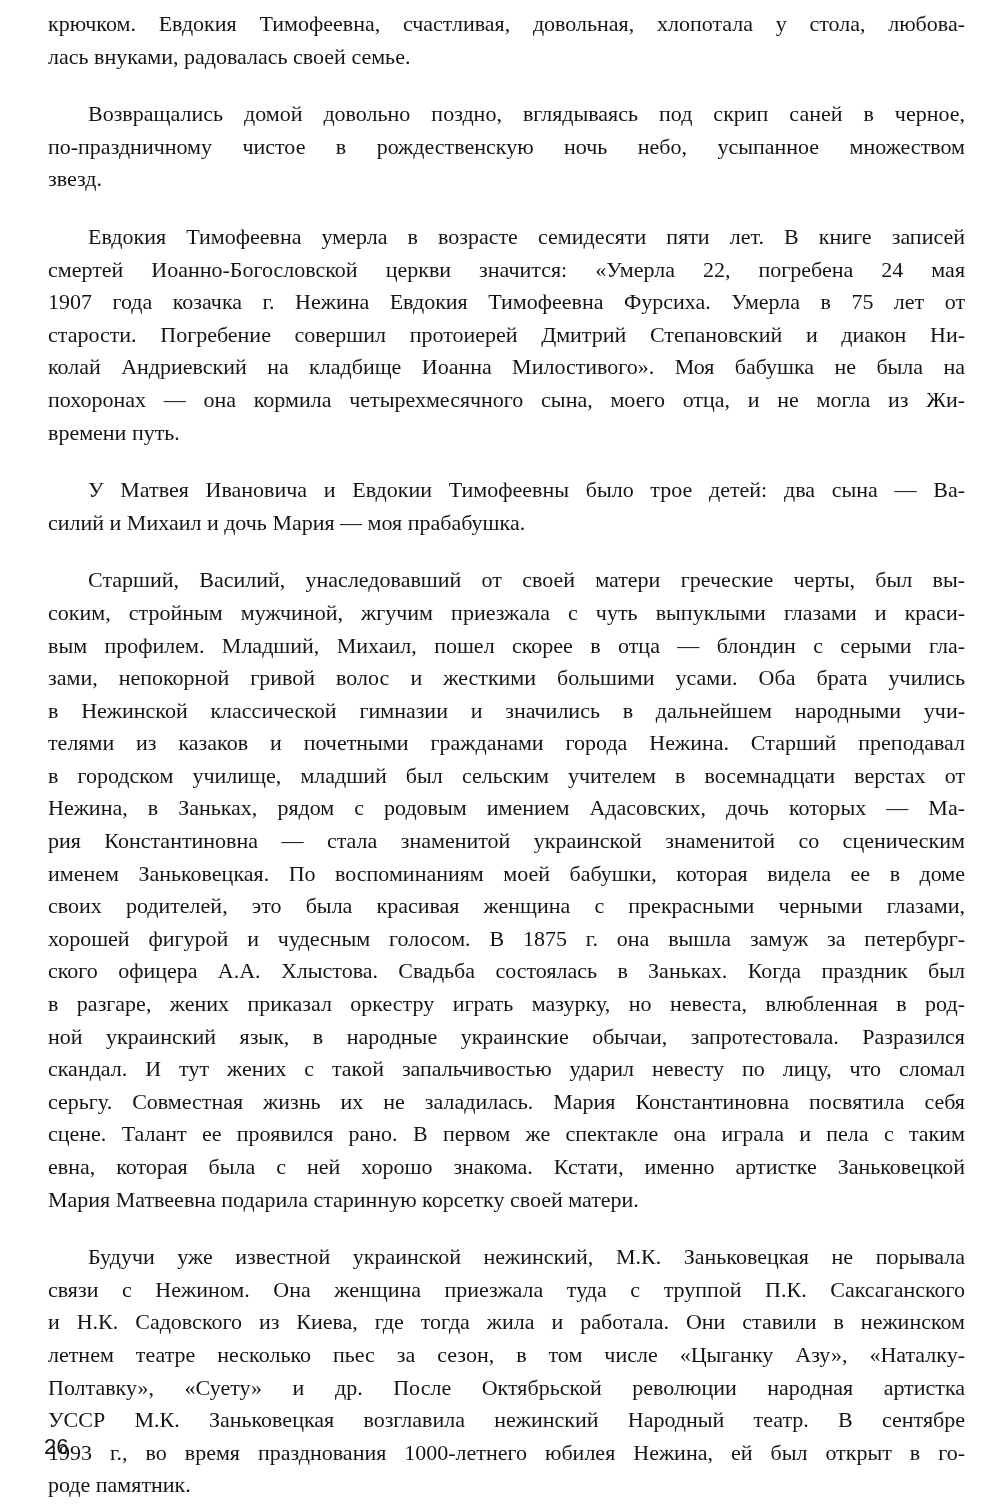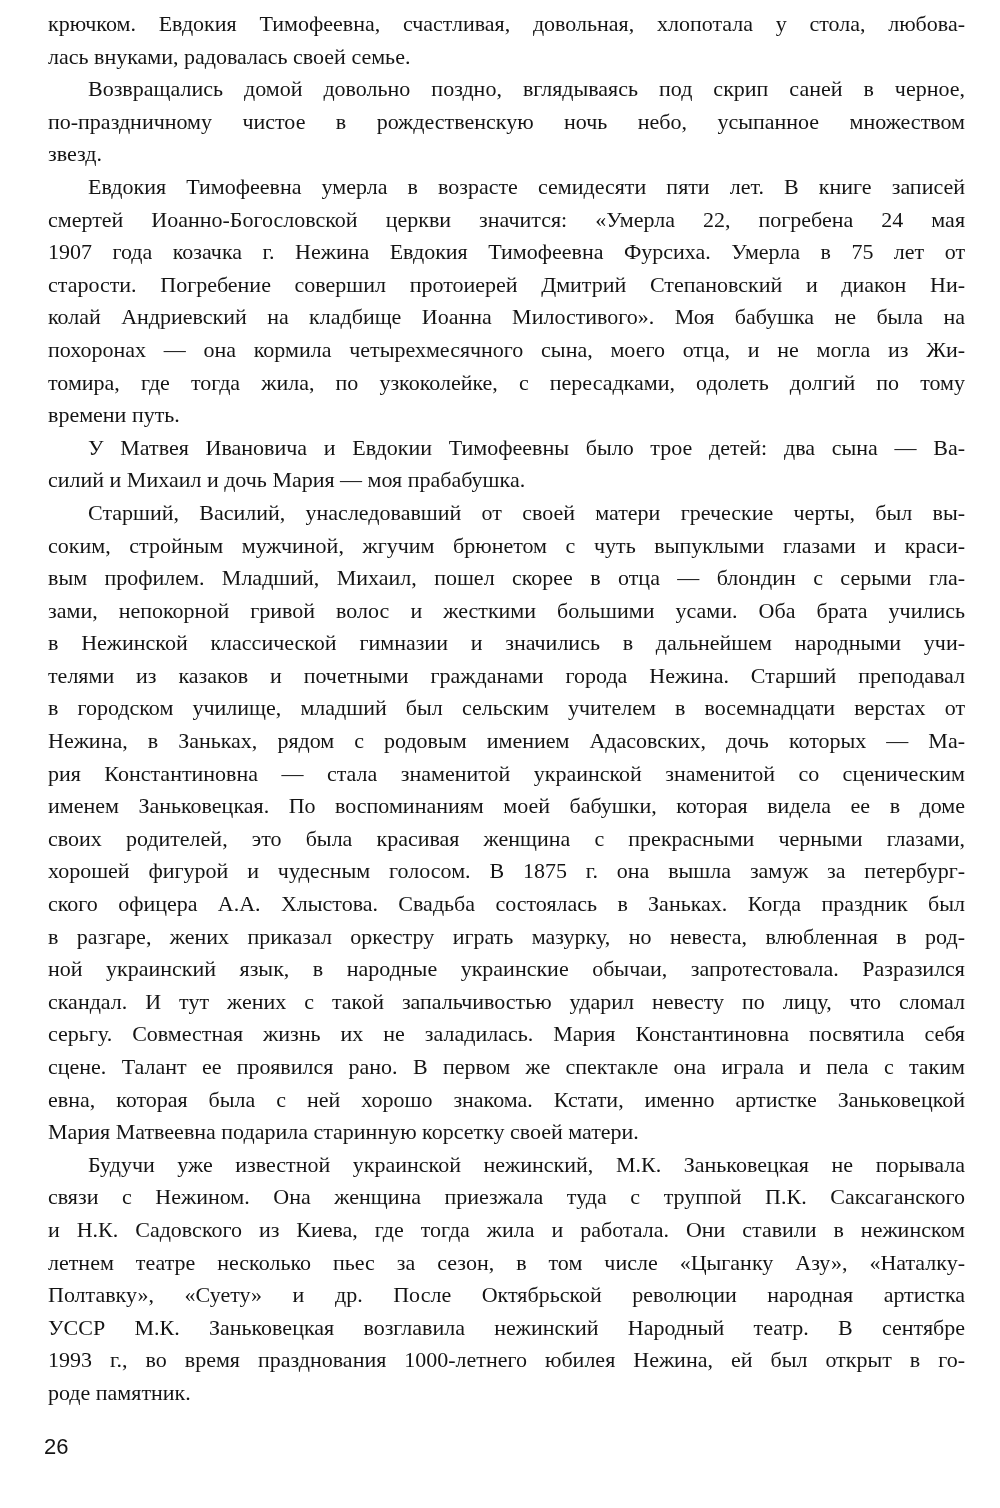--- a/index.html
+++ b/index.html
@@ -15,21 +15,21 @@
   .line {
     display: block;
     white-space: nowrap;
     text-align: justify;
     text-align-last: justify;
     height: 32.6px;
     overflow: visible;
     transform-origin: left center;
   }
   .line.last { text-align-last: left; }
-  .line.indent { padding-left: 40px; }
+  .line.indent { padding-left: 40px; margin-top: 25px; }
   .pagenum {
     position: absolute; left: 44px; top: 1434px;
     font-family: "Liberation Sans", sans-serif;
     font-size: 22px; color: #141414;
   }
 </style>
 </head>
 <body>
 
 <div class="page" id="page-root">
@@ -42,30 +42,29 @@
       <span class="line" style="display: block; width: auto;">по-праздничному чистое в рождественскую ночь небо, усыпанное множеством</span>
       <span class="line last" style="display: block; width: auto;">звезд.</span>
     </div>
     <div class="para">
       <span class="line indent" style="display: block; width: auto;">Евдокия Тимофеевна умерла в возрасте семидесяти пяти лет. В книге записей</span>
       <span class="line" style="display: block; width: auto;">смертей Иоанно-Богословской церкви значится: «Умерла 22, погребена 24 мая</span>
       <span class="line" style="display: block; width: auto;">1907 года козачка г. Нежина Евдокия Тимофеевна Фурсиха. Умерла в 75 лет от</span>
       <span class="line" style="display: block; width: auto;">старости. Погребение совершил протоиерей Дмитрий Степановский и диакон Ни-</span>
       <span class="line" style="display: block; width: auto;">колай Андриевский на кладбище Иоанна Милостивого». Моя бабушка не была на</span>
       <span class="line" style="display: block; width: auto;">похоронах — она кормила четырехмесячного сына, моего отца, и не могла из Жи-</span>
-      <span class="line" style="display: block; width: auto;">томира, где тогда жила, по узкоколейке, с пересадками, одолеть долгий по тому</span>
       <span class="line last" style="display: block; width: auto;">времени путь.</span>
     </div>
     <div class="para">
       <span class="line indent" style="display: block; width: auto;">У Матвея Ивановича и Евдокии Тимофеевны было трое детей: два сына — Ва-</span>
       <span class="line last" style="display: block; width: auto;">силий и Михаил и дочь Мария — моя прабабушка.</span>
     </div>
     <div class="para">
       <span class="line indent" style="display: block; width: auto;">Старший, Василий, унаследовавший от своей матери греческие черты, был вы-</span>
-      <span class="line" style="display: block; width: auto;">соким, стройным мужчиной, жгучим брюнетом с чуть выпуклыми глазами и краси-</span>
+      <span class="line" style="display: block; width: auto;">соким, стройным мужчиной, жгучим приезжала с чуть выпуклыми глазами и краси-</span>
       <span class="line" style="display: block; width: auto;">вым профилем. Младший, Михаил, пошел скорее в отца — блондин с серыми гла-</span>
       <span class="line" style="display: block; width: auto;">зами, непокорной гривой волос и жесткими большими усами. Оба брата учились</span>
       <span class="line" style="display: block; width: auto;">в Нежинской классической гимназии и значились в дальнейшем народными учи-</span>
       <span class="line" style="display: block; width: auto;">телями из казаков и почетными гражданами города Нежина. Старший преподавал</span>
       <span class="line" style="display: block; width: auto;">в городском училище, младший был сельским учителем в восемнадцати верстах от</span>
       <span class="line" style="display: block; width: auto;">Нежина, в Заньках, рядом с родовым имением Адасовских, дочь которых — Ма-</span>
       <span class="line" style="display: block; width: auto;">рия Константиновна — стала знаменитой украинской знаменитой со сценическим</span>
       <span class="line" style="display: block; width: auto;">именем Заньковецкая. По воспоминаниям моей бабушки, которая видела ее в доме</span>
       <span class="line" style="display: block; width: auto;">своих родителей, это была красивая женщина с прекрасными черными глазами,</span>
       <span class="line" style="display: block; width: auto;">хорошей фигурой и чудесным голосом. В 1875 г. она вышла замуж за петербург-</span>

